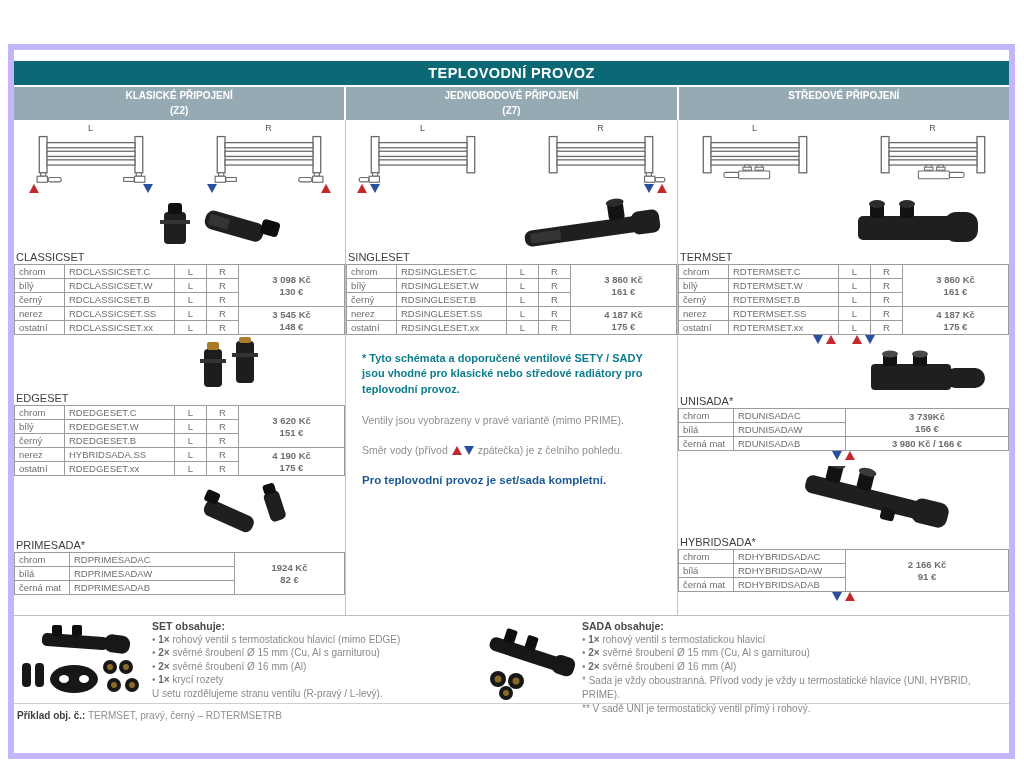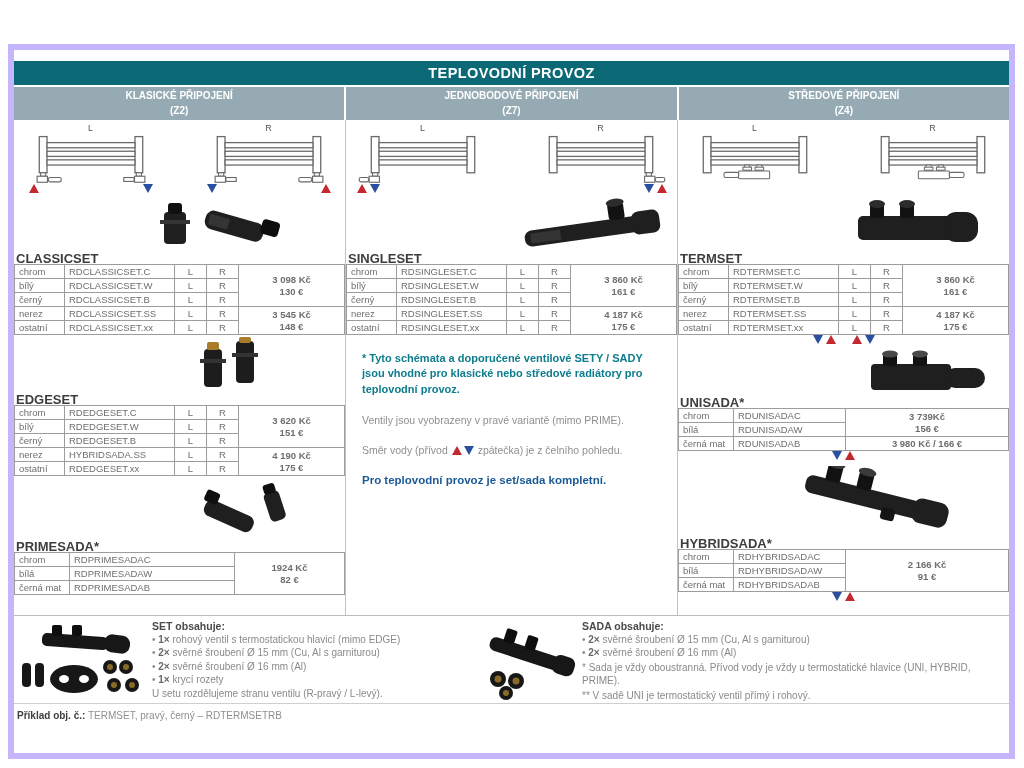--- a/index.html
+++ b/index.html
@@ -42,21 +42,21 @@
   .photo-row{display:flex;align-items:center;}
   .ph-classic{height:54px;justify-content:center;padding-left:78px;}
   .ph-single{height:54px;justify-content:flex-end;padding-right:8px;}
   .ph-term{height:54px;justify-content:flex-end;padding-right:20px;}
   .ph-edge{height:56px;justify-content:center;padding-left:108px;}
   .ph-prime{height:62px;justify-content:flex-end;padding-right:45px;}
   .ph-uni{height:47px;justify-content:flex-end;padding-right:18px;}
   .ph-hybrid{height:72px;justify-content:flex-end;padding-right:42px;}
 
   
-  .tbl-name{font-size:13px;font-weight:bold;color:var(--dark);padding:1px 2px 0 2px;height:14px;}
+  .tbl-name{font-size:11px;font-weight:normal;color:var(--dark);padding:1px 2px 0 2px;height:14px;}
   table.ptable{width:100%;border-collapse:collapse;table-layout:fixed;}
   .ptable td{border:1px solid var(--tbl-border);font-size:9.5px;color:var(--txt);
              padding:1px 4px;height:13px;overflow:hidden;white-space:nowrap;}
   .c-color{width:50px;} .c-code{width:110px;}
   .c-lr{width:32px;text-align:center;}
   .c-color-sm{width:55px;} .c-code-lg{width:165px;} .c-code-md{width:112px;margin-left:8px;}
   .c-price{text-align:center;font-weight:bold;color:#555;white-space:normal;}
   .c-price div{line-height:1.25;}
 
   
@@ -131,21 +131,20 @@
     <div class="header-cell">
       <div>KLASICKÉ PŘIPOJENÍ</div>
       <div>(Z2)</div>
     </div>
     <div class="header-cell">
       <div>JEDNOBODOVÉ PŘIPOJENÍ</div>
       <div>(Z7)</div>
     </div>
     <div class="header-cell">
       <div>STŘEDOVÉ PŘIPOJENÍ</div>
-      <div>(Z4)</div>
     </div>
   </div>
 
   <div class="main">
 
     <div class="col col-sep">
       <div class="diagrams">
         <div class="diagram">
           <div class="dlabel">L</div>
           <svg class="rad" viewBox="0 0 150 58">
@@ -641,20 +640,21 @@
           <circle cx="24" cy="58" r="3.5" fill="#8a6a28"></circle>
             <circle cx="42" cy="60" r="3.5" fill="#8a6a28"></circle>
           <circle cx="32" cy="72" r="7"></circle>
             <circle cx="32" cy="72" r="3" fill="#8a6a28"></circle>
         </g>
       </svg>
     </div>
 
     <div class="sada-block">
       <div class="info-head">SADA obsahuje:</div>
+      <div class="info-item"><b>1×</b> <span>rohový ventil s termostatickou hlavicí</span></div>
       <div class="info-item"><b>2×</b> <span>svěrné šroubení Ø 15 mm (Cu, Al s garniturou)</span></div>
       <div class="info-item"><b>2×</b> <span>svěrné šroubení Ø 16 mm (Al)</span></div>
       <div class="info-foot">* Sada je vždy oboustranná. Přívod vody je vždy u termostatické hlavice (UNI, HYBRID, PRIME).</div>
       <div class="info-foot">** V sadě UNI je termostatický ventil přímý i rohový.</div>
     </div>
   </div>
 
   <div class="examples-row">
     <div class="example left">
       <span class="lab">Příklad obj. č.:</span>

